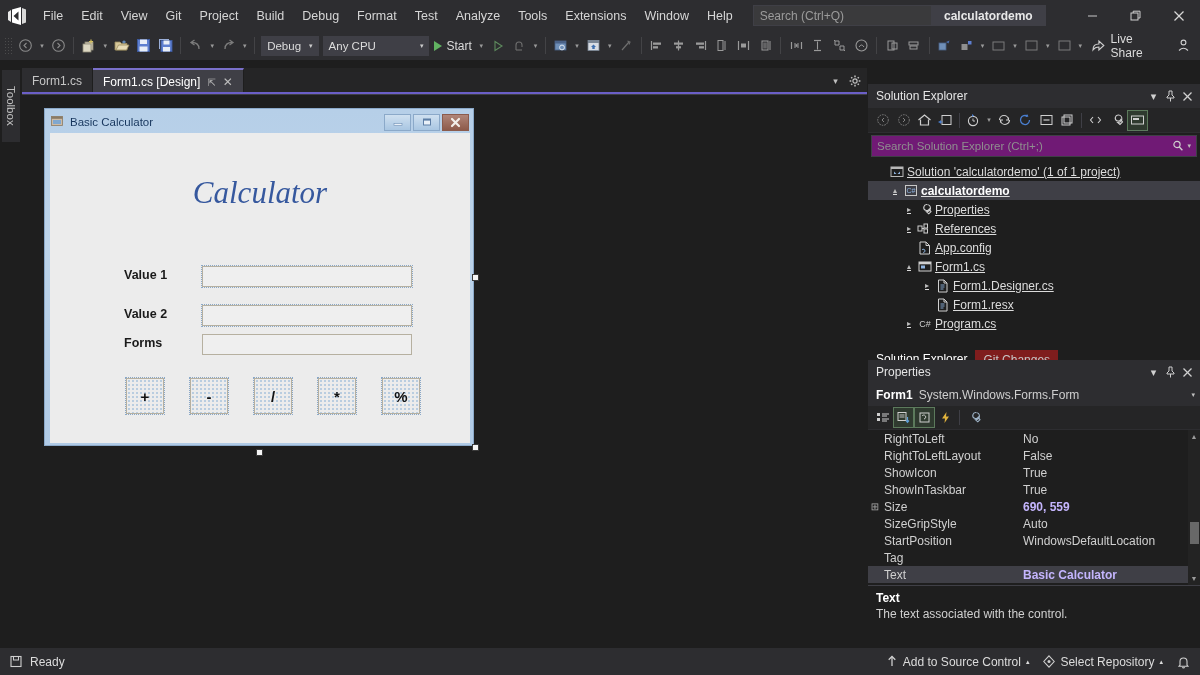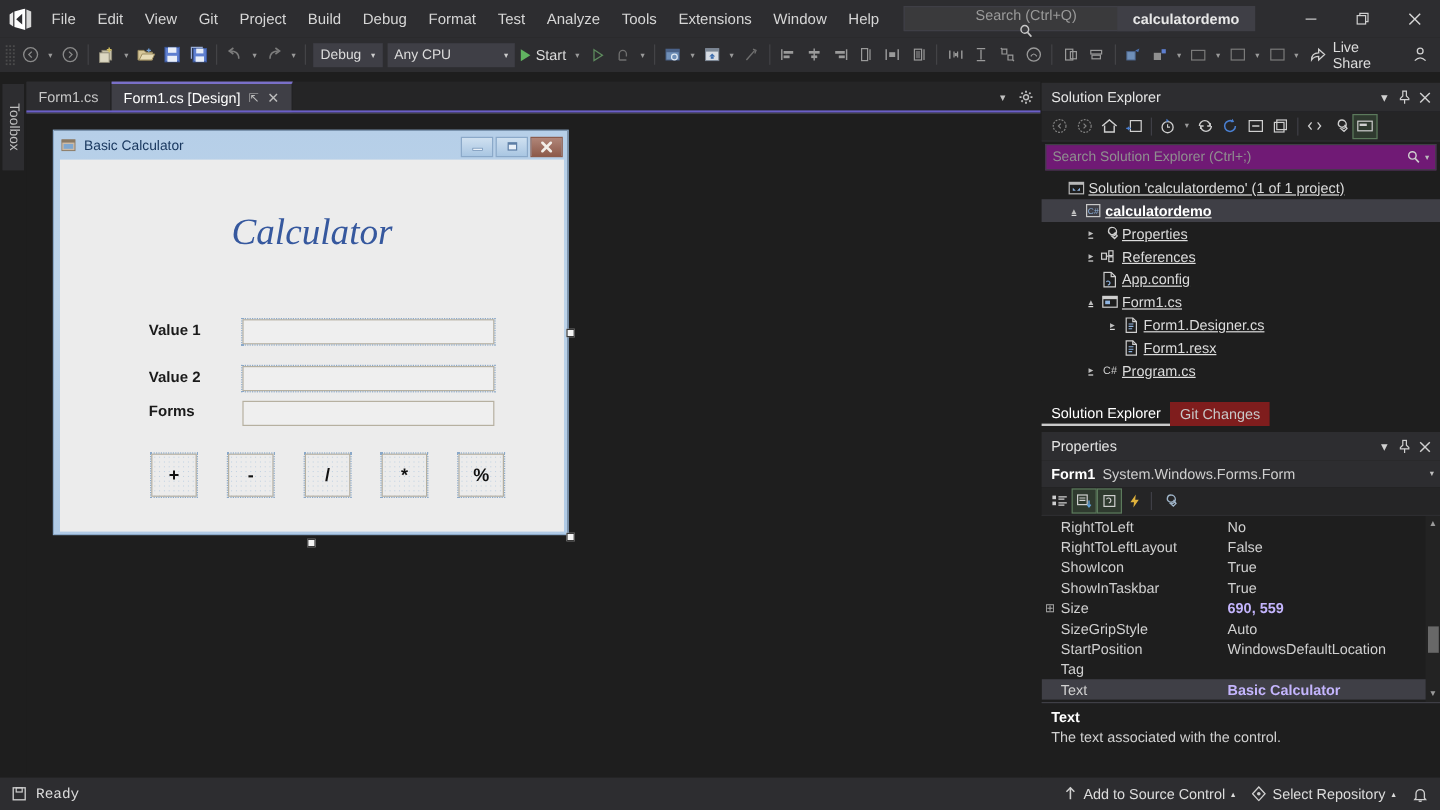--- a/index.html
+++ b/index.html
@@ -38,21 +38,20 @@
   }
 
   .search-box {
     margin-left: 11px;
     width: 205px; height: 21px;
     background: #3a3a3c;
     border: 1px solid #3f3f46;
     display: flex; align-items: center;
     padding: 0 6px;
     position: relative;
-    flex-direction: column;
   }
   .search-box .ph {
     color: #9b9b9b; font-size: 12px; flex: 1;
   }
   .search-box .mag { color: #c8c8c8; font-size: 13px; }
 
   .proj-badge {
     position: absolute; left: 931px; top: 5px;
     height: 21px; padding: 0 13px;
     background: #3f3f46;
@@ -380,21 +379,21 @@
   .prop-desc .t { font-weight: bold; color: #ffffff; margin-bottom: 2px; }
 
   
   .statusbar {
     position: absolute; left: 0; bottom: 0;
     width: 1200px; height: 27px;
     background: #2d2d30;
     display: flex; align-items: center;
     color: #dcdcdc; font-size: 12px;
   }
-  .sb-left { display: flex; align-items: center; gap: 7px; padding-left: 10px; flex: 1; font-family: Liberation Mono, monospace; }
+  .sb-left { display: flex; align-items: center; gap: 7px; padding-left: 10px; flex: 1; }
   .sb-right { display: flex; align-items: center; gap: 14px; padding-right: 10px; }
   .sb-item { display: flex; align-items: center; gap: 5px; }
   .sb-caret { font-size: 7px; }
   svg { display: block; }
 </style>
 </head>
 <body>
 
 <div id="app">
 
@@ -806,21 +805,21 @@
       </div>
 
       <div class="handle" style="left:428px; top:166px;"></div>
       <div class="handle" style="left:428px; top:336px;"></div>
       <div class="handle" style="left:212px; top:341px;"></div>
     </div>
   </div>
 
   <div class="dock">
 
-    <div style="position:absolute;left:0;top:1px;width:332px;height:286px;">
+    <div style="position:absolute;left:0;top:16px;width:332px;height:286px;">
       <div class="panel-head">
         <div class="ttl">Solution Explorer</div>
         <div class="ph-ic">▾</div>
         <div class="ph-ic">
           <svg width="11" height="12" viewBox="0 0 11 12">
               <path d="M4 1 h3 v4 l2 2 v1 H2 V7 l2 -2 Z" fill="none" stroke="#d0d0d0" stroke-width="1"></path>
               <line x1="5.5" y1="8" x2="5.5" y2="11.5" stroke="#d0d0d0" stroke-width="1"></line>
             </svg>
         </div>
         <div class="ph-ic">

